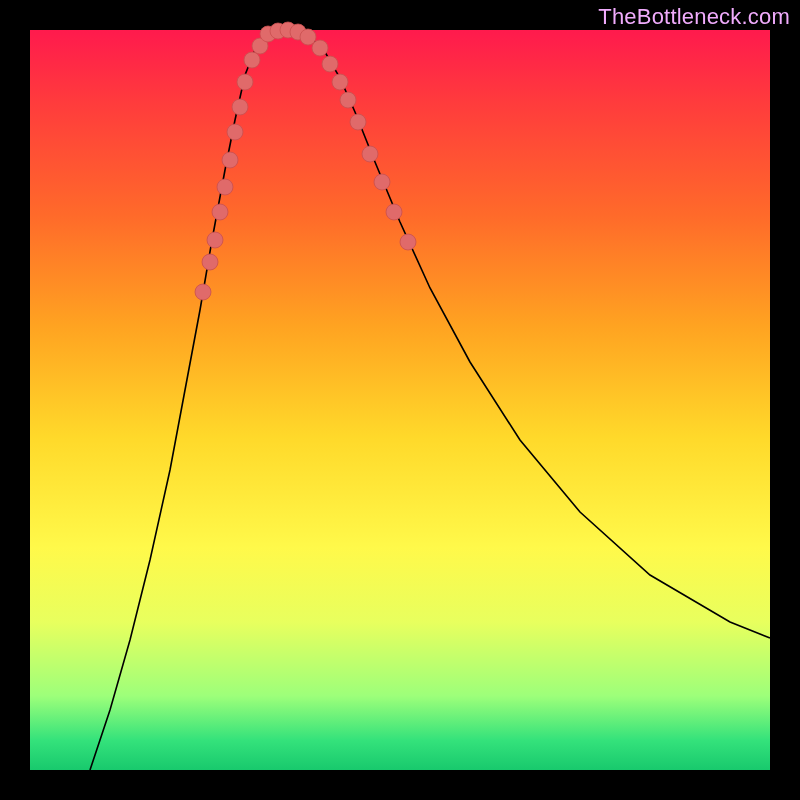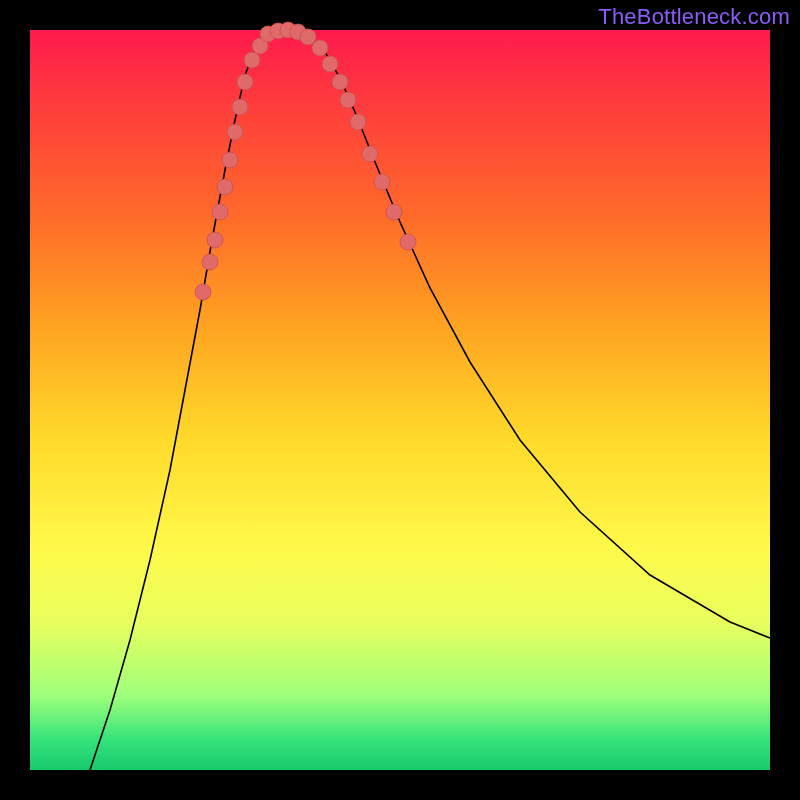--- a/index.html
+++ b/index.html
@@ -33,21 +33,21 @@
       #e8ff5e 80%,
       #9dff7a 90%,
       #34e27b 96%,
       #18c96d 100%
     );
   }
   .watermark {
     position: absolute;
     top: 4px;
     right: 10px;
-    color: #8b5cf6;
+    color: #f0abfc;
     font-size: 22px;
     font-weight: 500;
     letter-spacing: 0.2px;
     user-select: none;
   }
   svg.curve {
     position: absolute;
     inset: 0;
     width: 740px;
     height: 740px;

